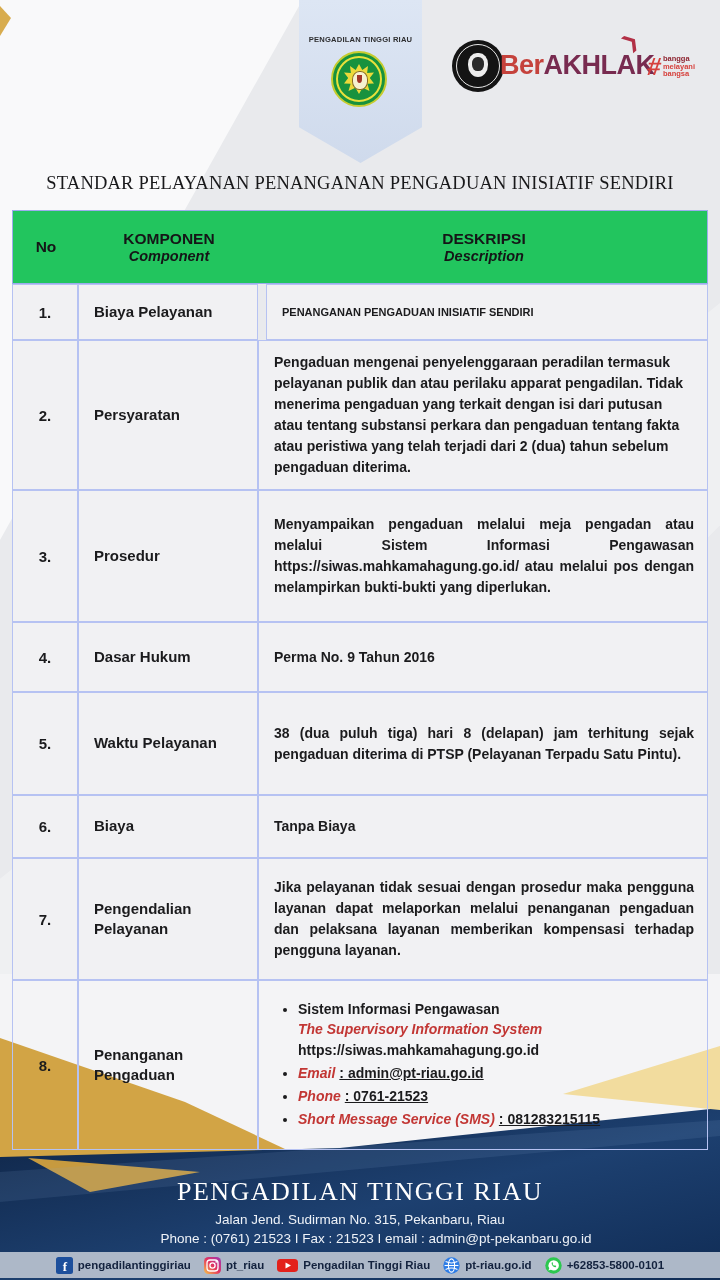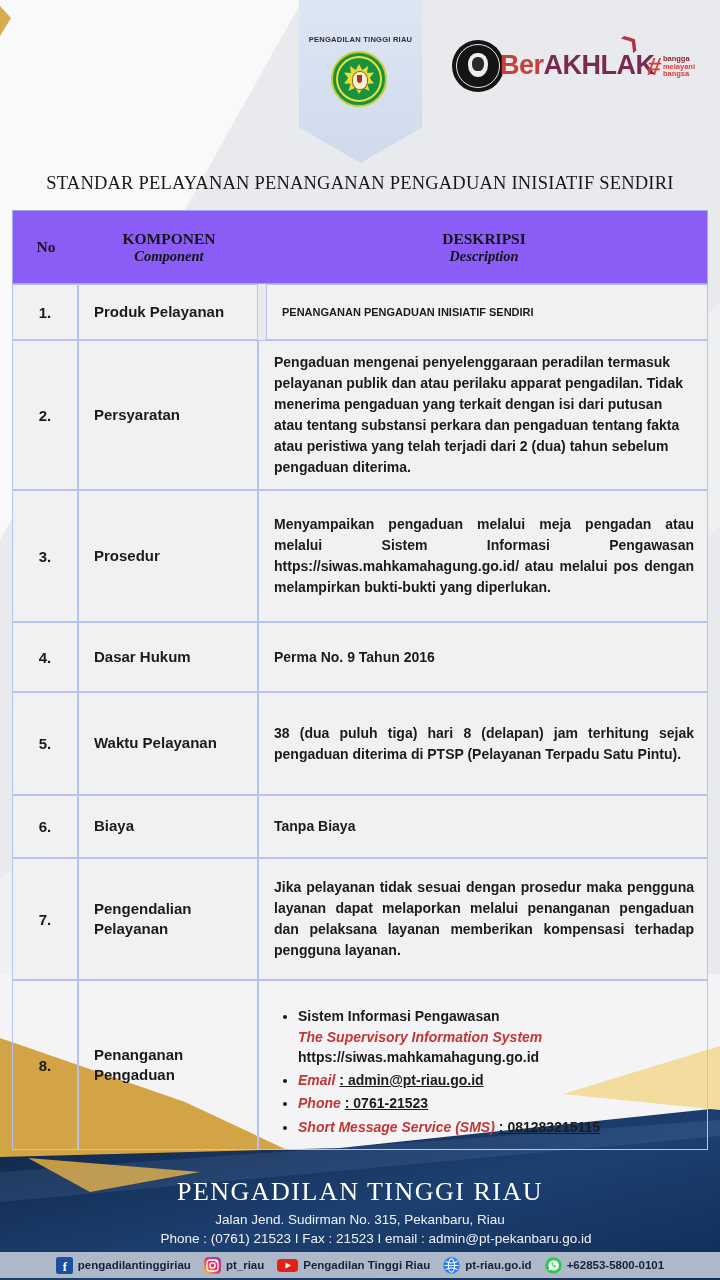--- a/index.html
+++ b/index.html
@@ -48,21 +48,21 @@
   .bangga .words span{font-size:7.5px;font-weight:bold;color:#d6403c;}
   .bangga .words span:first-child{color:#8e2430;}
   
   .title{position:absolute;left:0;top:173px;width:720px;text-align:center;
     font-family:"Liberation Serif","DejaVu Serif",serif;font-size:18.5px;color:#18181a;
     letter-spacing:.2px;white-space:nowrap;}
   
   .tbl{position:absolute;left:12px;top:210px;width:696px;display:grid;
     grid-template-columns:66px 180px 450px;
     grid-template-rows:74px 56px 150px 132px 70px 103px 63px 122px 170px;}
-  .thead{grid-column:1/4;background:#8b5cf6;position:relative;border:1.5px solid #9dabee;font-family:Liberation Serif, serif;}
+  .thead{grid-column:1/4;background:#22c55e;position:relative;border:1.5px solid #9dabee;}
   .thead .hcell{position:absolute;top:0;height:100%;display:flex;flex-direction:column;
     justify-content:center;text-align:center;color:#151517;}
   .hcell .main{font-size:15.5px;font-weight:bold;}
   .hcell .sub{font-size:14.5px;font-weight:bold;font-style:italic;}
   .h-no{left:0;width:66px;} .h-kom{left:66px;width:180px;} .h-desk{left:246px;width:450px;}
   .td{border:1.5px solid #b6c2f2;background:#f1f1f3;box-sizing:border-box;display:flex;
     align-items:center;color:#1b1b1d;}
   .td.trans{background:transparent;}
   .td.no{justify-content:center;font-size:15px;font-weight:bold;}
   .td.kom{padding-left:15px;font-size:15px;font-weight:bold;line-height:1.35;}
@@ -151,21 +151,21 @@
         <span class="main">KOMPONEN</span>
         <span class="sub">Component</span>
       </div>
       <div class="hcell h-desk">
         <span class="main">DESKRIPSI</span>
         <span class="sub">Description</span>
       </div>
     </div>
 
     <div class="td no">1.</div>
-    <div class="td kom">Produk Pelayanan</div>
+    <div class="td kom">Biaya Pelayanan</div>
     <div class="td desc big">
         <div class="txt">PENANGANAN PENGADUAN INISIATIF SENDIRI</div>
       </div>
 
     <div class="td no">2.</div>
     <div class="td kom">Persyaratan</div>
     <div class="td desc">
         <div class="txt">Pengaduan mengenai penyelenggaraan peradilan termasuk pelayanan publik dan atau perilaku apparat pengadilan. Tidak menerima pengaduan yang terkait dengan isi dari putusan atau tentang substansi perkara dan pengaduan tentang fakta atau peristiwa yang telah terjadi dari 2 (dua) tahun sebelum pengaduan diterima.</div>
       </div>
 
@@ -194,21 +194,21 @@
       </div>
 
     <div class="td no">7.</div>
     <div class="td kom">Pengendalian Pelayanan</div>
     <div class="td desc just">
         <div class="txt">Jika pelayanan tidak sesuai dengan prosedur maka pengguna layanan dapat melaporkan melalui penanganan pengaduan dan pelaksana layanan memberikan kompensasi terhadap pengguna layanan.</div>
       </div>
 
     <div class="td no trans">8.</div>
     <div class="td kom trans">Penanganan Pengaduan</div>
-    <div class="td desc trans" style="align-items:flex-end;padding-top:14px;">
+    <div class="td desc trans" style="align-items:flex-start;padding-top:14px;">
       <ul class="blist">
         <li>
           <div>Sistem Informasi Pengawasan</div>
           <div class="red">The Supervisory Information System</div>
           <div>https://siwas.mahkamahagung.go.id</div>
         </li>
         <li><span class="red">Email</span><span class="val">: admin@pt-riau.go.id</span></li>
         <li><span class="red">Phone</span><span class="val">: 0761-21523</span></li>
         <li><span class="red">Short Message Service (SMS)</span><span class="val">: 081283215115</span></li>
       </ul>

